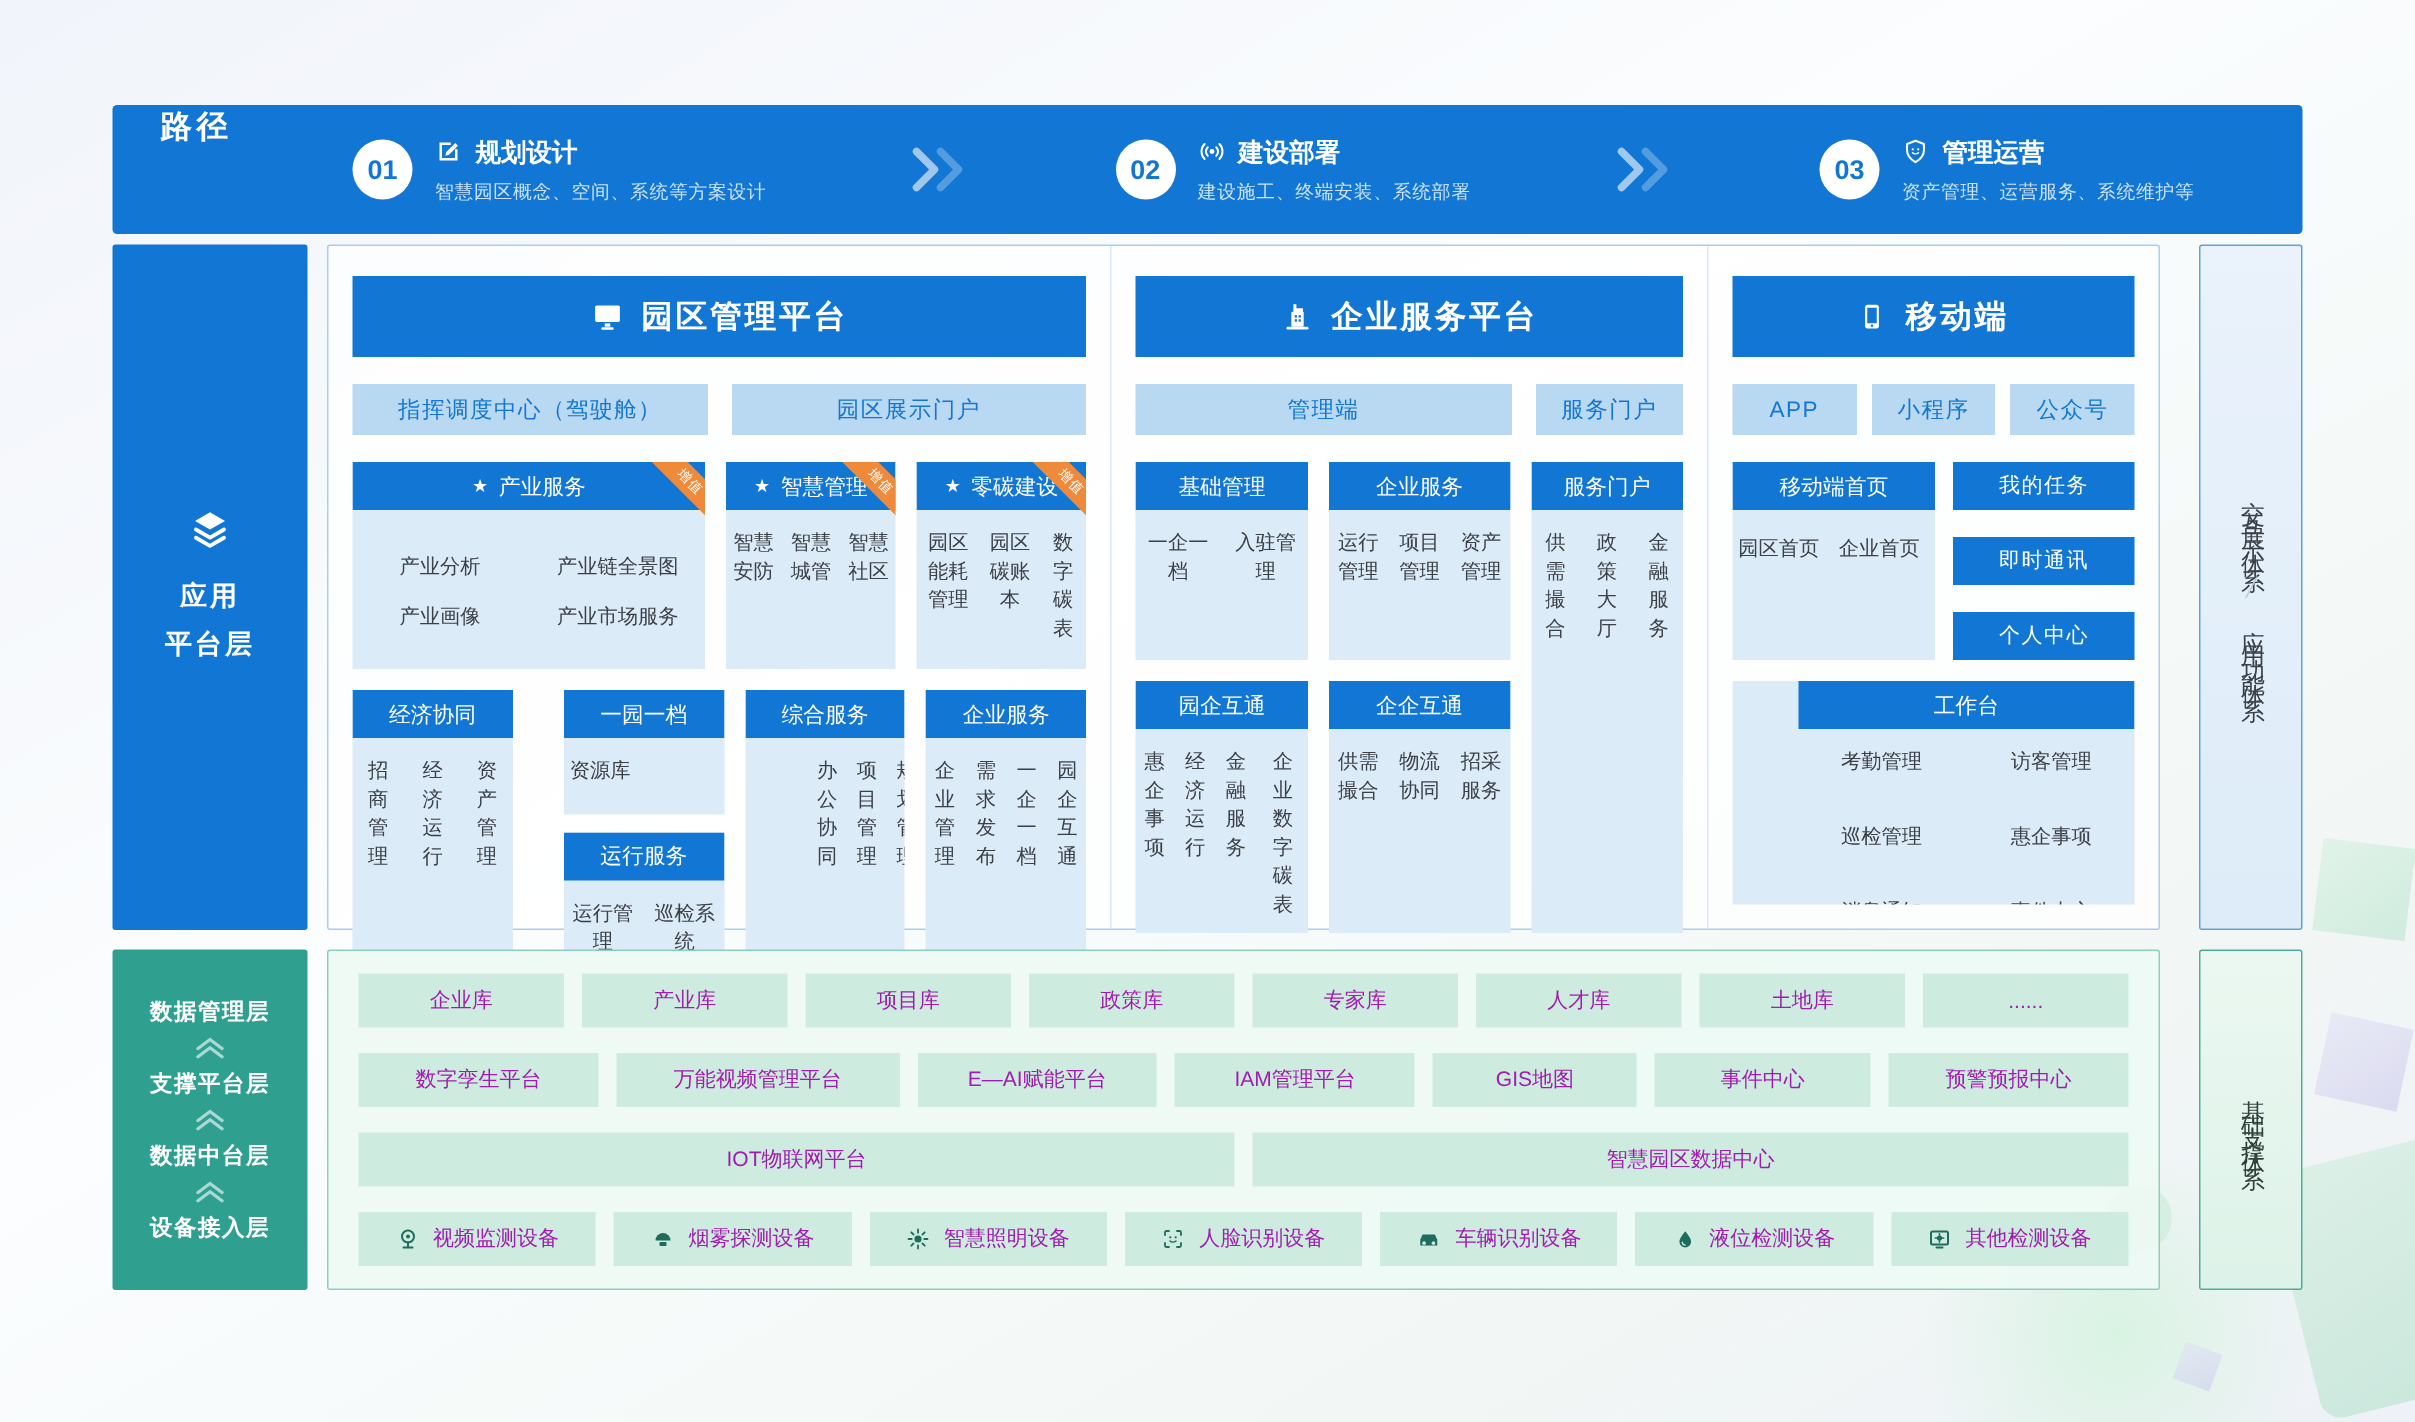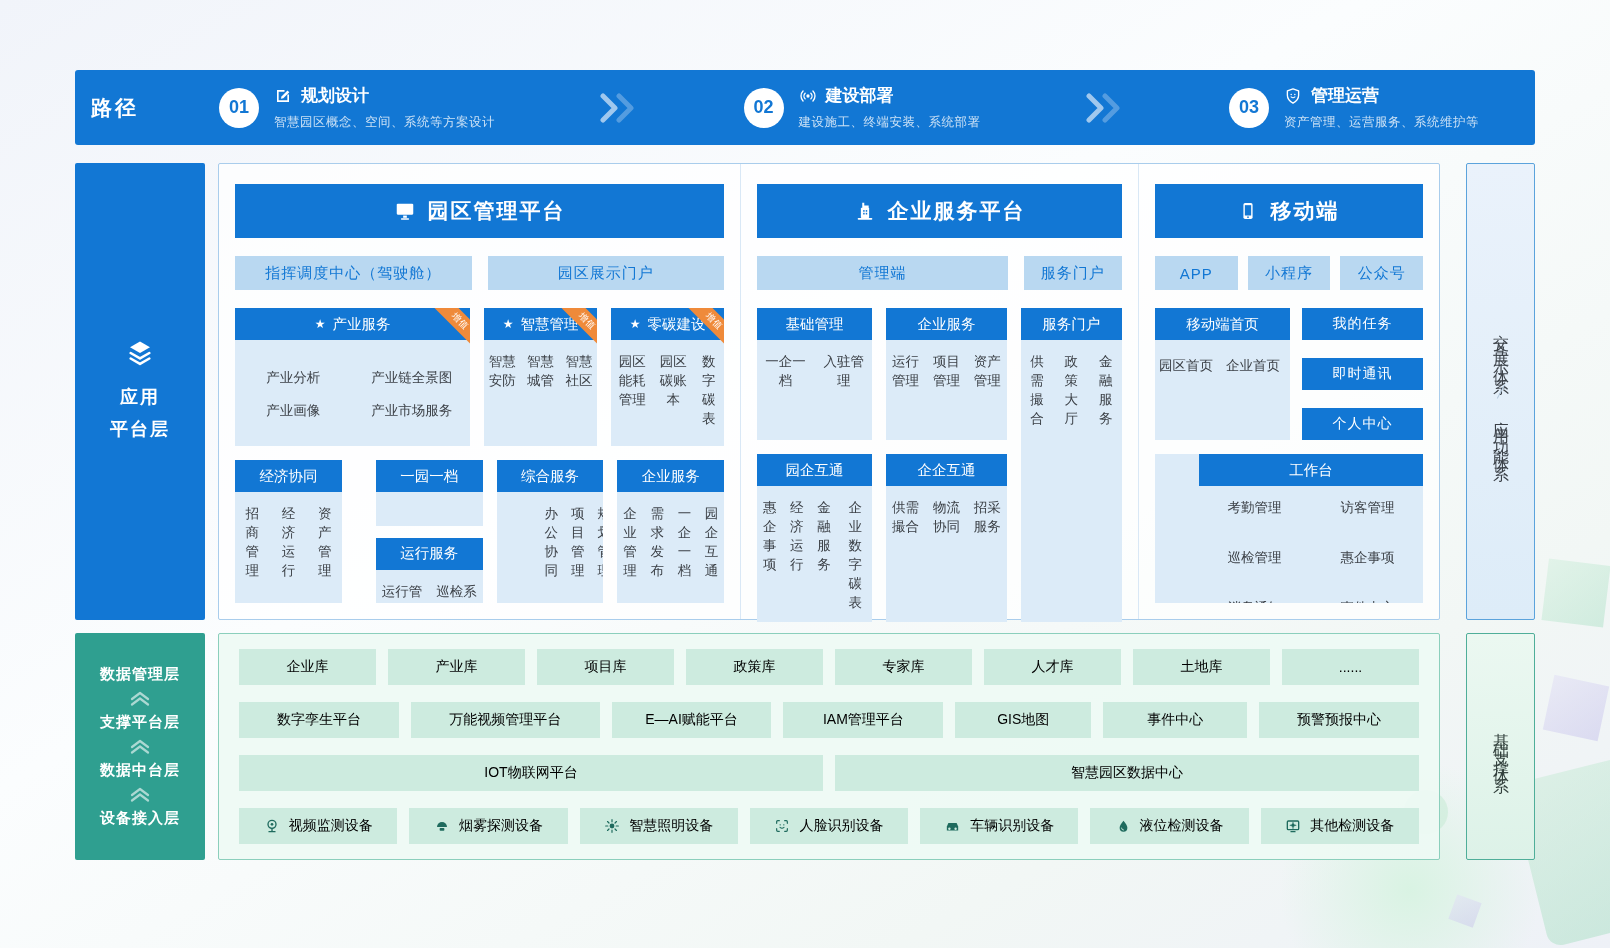--- a/index.html
+++ b/index.html
@@ -11,23 +11,23 @@
   }
   
   .deco { position:absolute; z-index:0; }
   .cube-green { background:linear-gradient(135deg,#cdeeda,#a8dfc3); }
   .cube-purple { background:linear-gradient(135deg,#e2e0f5,#c9c6ec); }
   .deco-scroll { background:linear-gradient(160deg,#bfe9cf,#93d8b4); border-radius:14px; }
   .deco-circle { border-radius:50%; background:#bfe8cf; }
   .glow { background:radial-gradient(closest-side,#d9f3e3,rgba(217,243,227,0)); border-radius:50%; }
   
   .topbar {
-    position:absolute; z-index:2; left:75px; top:70px; width:1460px; height:75px;
+    position:absolute; z-index:2; left:75px; top:70px; width:1460px; height:86px;
     background:#1277d4; border-radius:3px; color:#fff;
-    display:flex; align-items:center; padding:0 16px;
+    display:flex; padding:0 32px;
   }
   .topbar-label { font-size:21px; font-weight:bold; letter-spacing:3px; margin-right:80px; }
   .step { display:flex; align-items:center; gap:15px; }
   .step-num {
     width:40px; height:40px; border-radius:50%; background:#fff; color:#1277d4;
     font-weight:bold; font-size:18px; display:flex; align-items:center; justify-content:center; flex:none;
   }
   .step-title { display:flex; align-items:center; gap:9px; font-size:17px; font-weight:bold; }
   .step-sub { margin-top:7px; font-size:12.5px; color:rgba(255,255,255,.78); letter-spacing:.5px; }
   .bar-spacer { flex:1; display:flex; align-items:center; justify-content:center; }
@@ -90,21 +90,21 @@
   .mbtn { height:32px; background:#1277d4; color:#fff; font-size:14px; display:flex; align-items:center; justify-content:center; letter-spacing:1px; }
   .workbench { margin-top:14px; flex:1;padding-left:44px; }
   .wb-body { display:grid; grid-template-columns:1fr 1fr; row-gap:31px; align-content:center; }
   
   #bottom {
     position:absolute; z-index:2; left:218px; top:633px; width:1222px; height:227px;
     border:1px solid #8bcfbc; background:rgba(238,250,244,.92); border-radius:2px;
     padding:15px 20px; display:flex; flex-direction:column; justify-content:space-between;
   }
   .brow { display:flex; gap:12px; height:36px; flex:none; }
-  .bbox { flex:1; background:#cdebdf; color:#000000; font-size:14px; display:flex; align-items:center; justify-content:center; gap:9px; min-width:0; }
+  .bbox { flex:1; background:#cdebdf; color:#a21caf; font-size:14px; display:flex; align-items:center; justify-content:center; gap:9px; min-width:0; }
   .bbox svg { flex:none; }
 </style>
 </head>
 <body>
 
 <div class="canvas">
 
   <div class="deco glow" style="left:1280px; top:760px; width:260px; height:260px;"></div>
   <div class="deco cube-green" style="left:1484px; top:542px; width:38px; height:38px; transform:rotate(14deg); opacity:.5;"></div>
   <div class="deco cube-green" style="left:1545px; top:562px; width:62px; height:62px; transform:rotate(7deg); opacity:.45;"></div>
@@ -251,20 +251,23 @@
             <span>招商管理</span>
             <span>经济运行</span>
             <span>资产管理</span>
           </div>
         </div>
         <div class="stack">
           <div class="card">
             <div class="card-h">
                 <span>一园一档</span>
               </div>
+            <div class="card-b">
+              <span>资源库</span>
+            </div>
           </div>
           <div class="card">
             <div class="card-h">
                 <span>运行服务</span>
               </div>
             <div class="card-b">
               <span>运行管理</span>
               <span>巡检系统</span>
             </div>
           </div>

